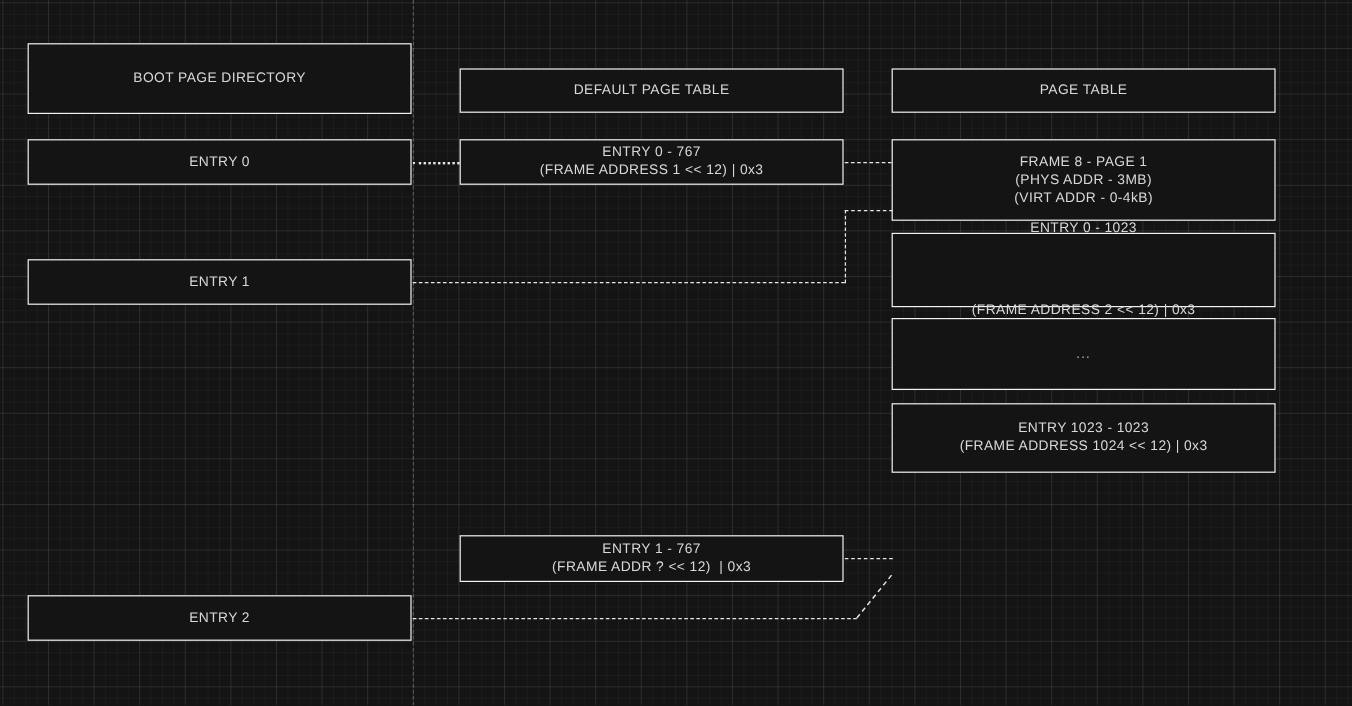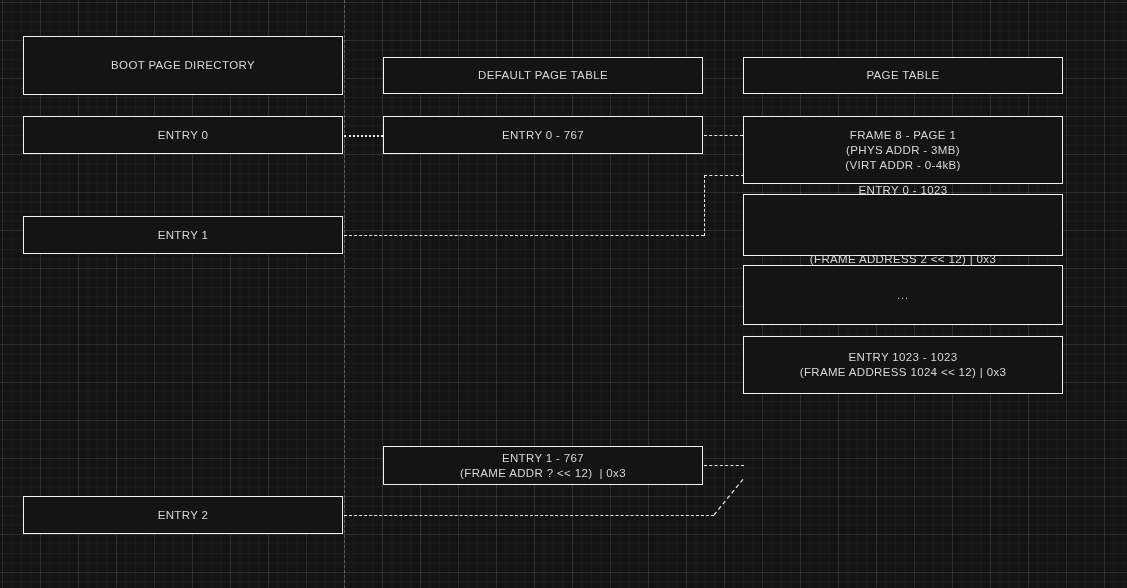--- a/index.html
+++ b/index.html
@@ -89,20 +89,21 @@
   <div class="node" style="left:23px; top:496px; width:320px; height:38px;">
     <span class="line">ENTRY 2</span>
   </div>
 
   <div class="node" style="left:383px; top:57px; width:320px; height:37px;">
     <span class="line">DEFAULT PAGE TABLE</span>
   </div>
 
   <div class="node" style="left:383px; top:116px; width:320px; height:38px;">
     <span class="line">ENTRY 0 - 767</span>
+    <span class="line">(FRAME ADDRESS 1 &lt;&lt; 12) | 0x3</span>
   </div>
 
   <div class="node" style="left:383px; top:446px; width:320px; height:39px;">
     <span class="line">ENTRY 1 - 767</span>
     <span class="line">(FRAME ADDR ? &lt;&lt; 12)  | 0x3</span>
   </div>
 
   <div class="node" style="left:743px; top:57px; width:320px; height:37px;">
     <span class="line">PAGE TABLE</span>
   </div>

